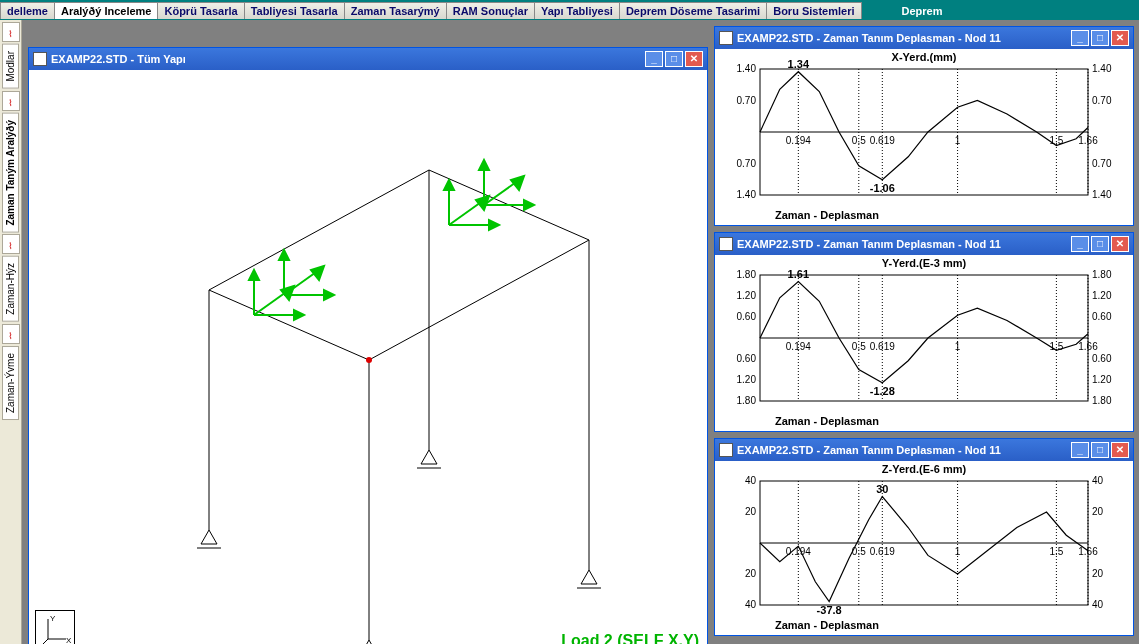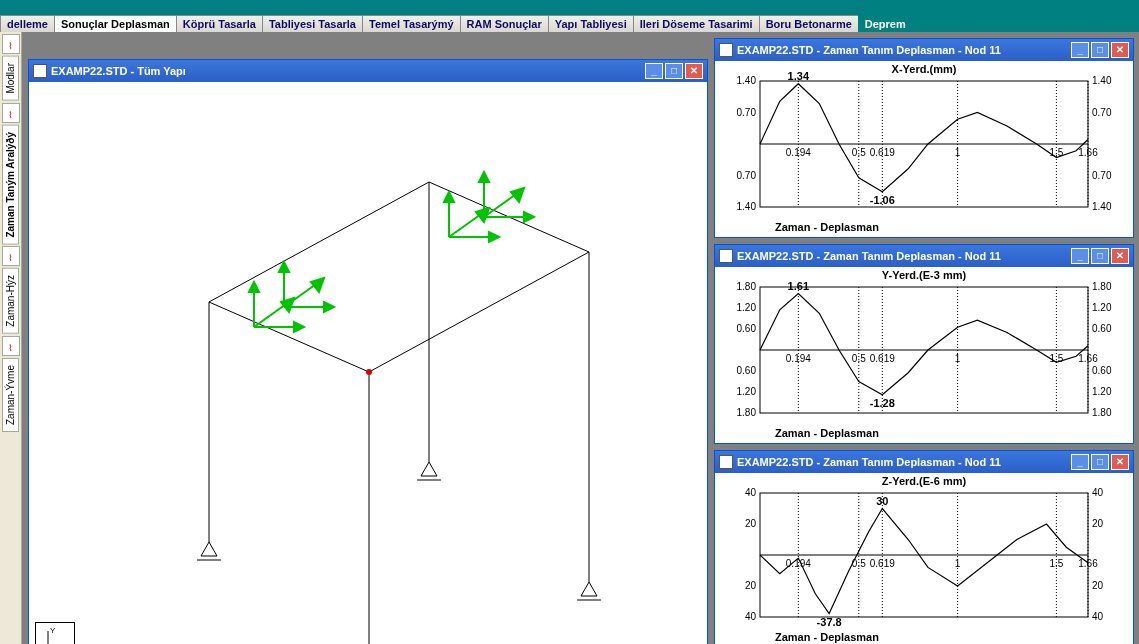--- a/index.html
+++ b/index.html
@@ -1,20 +1,20 @@
 <!DOCTYPE html>
 <html><head>
 <meta charset="utf-8">
 <style>
   * { box-sizing: border-box; margin: 0; padding: 0; }
   body { font-family: Tahoma, Arial, sans-serif; font-size: 11px; width: 1139px; height: 644px; overflow: hidden; background: #d4d0c8; position: relative; }
-  .tabbar { display: flex; background: #008080; height: 32px; align-items: flex-end; }
+  .tabbar { display: flex; background: #008080; height: 20px; align-items: center; }
   .tab { background: linear-gradient(#f0f0e8,#d8d8d0); border: 1px solid #888; border-bottom: none; padding: 2px 6px; margin-right: -1px; font-weight: bold; color: #0a0a6a; cursor: pointer; white-space: nowrap; font-size: 11px; }
   .tab.active { background: #fff; color: #000; }
-  .tab.last { color: #fff; background: #008080; border-color: #008080; }
+  .tab.last { color: #fff; background: #008080; border-color: #008080; margin-left: 34px; }
   .workspace { display: flex; height: 624px; }
   .sidebar { width: 22px; background: #ece9d8; border-right: 1px solid #aca899; display: flex; flex-direction: column; align-items: center; padding-top: 2px; gap: 2px; }
   .sidetab { writing-mode: vertical-rl; transform: rotate(180deg); background: #fff; border: 1px solid #aca899; padding: 6px 2px; font-size: 10px; cursor: pointer; text-align: center; }
   .sidetab.icon { writing-mode: horizontal-tb; transform: none; height: 20px; width: 18px; font-size: 9px; color: #c00; }
   .main { flex: 1; background: #808080; position: relative; }
   .mdi { position: absolute; border: 1px solid #0054e3; background: #fff; }
   .titlebar { height: 22px; background: linear-gradient(#3b77dd,#2a5fc7); color: #fff; display: flex; align-items: center; padding: 0 4px; font-size: 11px; font-weight: bold; gap: 4px; }
   .titlebar .ticon { width: 14px; height: 14px; background: #fff; display: inline-block; border: 1px solid #555; }
   .titlebar .spacer { flex: 1; }
   .winbtns { display: flex; gap: 2px; }
@@ -26,28 +26,28 @@
   
   svg { display: block; }
   text { font-family: Tahoma, Arial, sans-serif; }
   .clabel { font-size: 10px; }
 </style>
 </head>
 <body>
 
 <div class="tabbar">
   <div class="tab">delleme</div>
-  <div class="tab active">Sonuçlar Deplasman</div>
+  <div class="tab active">Aralýðý Inceleme</div>
   <div class="tab">Köprü Tasarla</div>
   <div class="tab">Tabliyesi Tasarla</div>
-  <div class="tab">Temel Tasarýmý</div>
+  <div class="tab">Zaman Tasarýmý</div>
   <div class="tab">RAM Sonuçlar</div>
   <div class="tab">Yapı Tabliyesi</div>
-  <div class="tab">Ileri Döseme Tasarimi</div>
-  <div class="tab">Boru Betonarme</div>
+  <div class="tab">Deprem Döseme Tasarimi</div>
+  <div class="tab">Boru Sistemleri</div>
   <div class="tab last">Deprem</div>
 </div>
 
 <div class="workspace">
 
   <div class="sidebar">
     <div class="sidetab icon">⌇</div>
     <div class="sidetab">Modlar</div>
     <div class="sidetab icon">⌇</div>
     <div class="sidetab" style="font-weight:bold">Zaman Taným Aralýðý</div>

